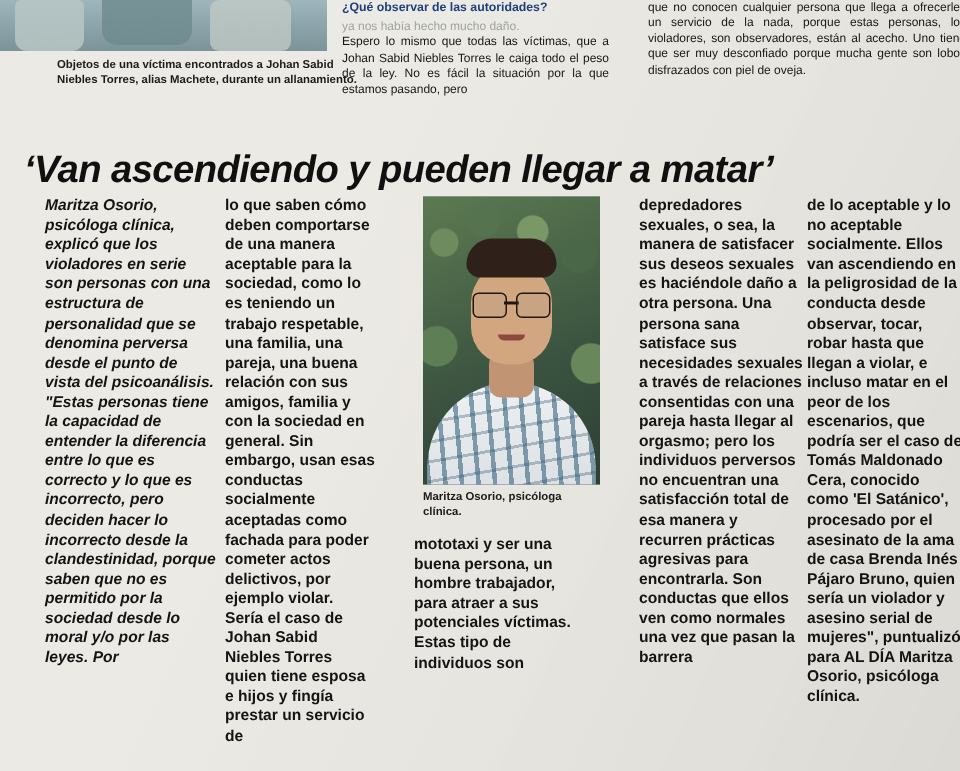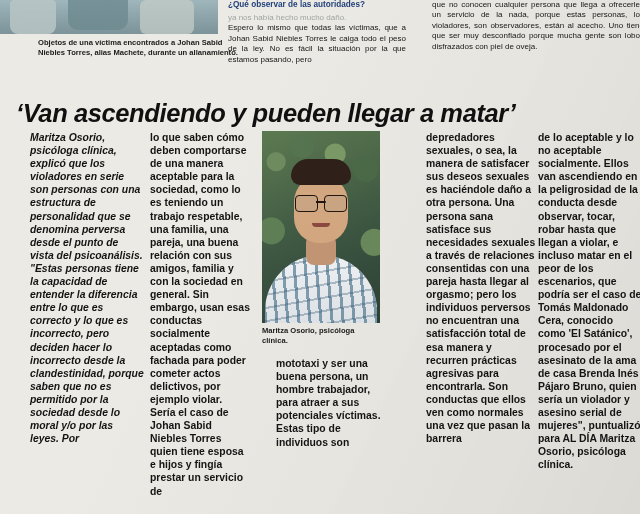--- a/index.html
+++ b/index.html
@@ -146,21 +146,21 @@
   }
   .col p { margin: 0; }
   .col-1 { left: 16px;   width: 114px; font-style: italic; }
   .col-2 { left: 136px; width: 100px; }
   .col-4 { left: 412px; width: 110px; }
   .col-5 { left: 524px; width: 104px; }
 
   
   .portrait-wrap {
     position: absolute;
-    left: 248px;
+    left: 268px;
     top: 0px;
     width: 96px;
     height: 226px;
   }
   .portrait {
     position: absolute;
     left: 0; top: 0;
     width: 118px;
     height: 192px;
     overflow: hidden;

